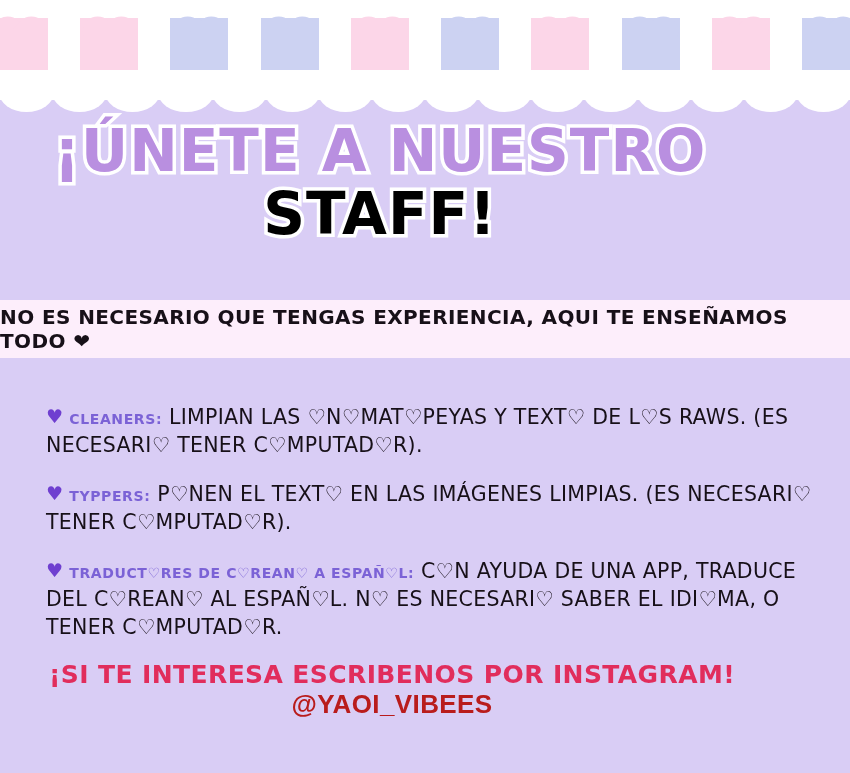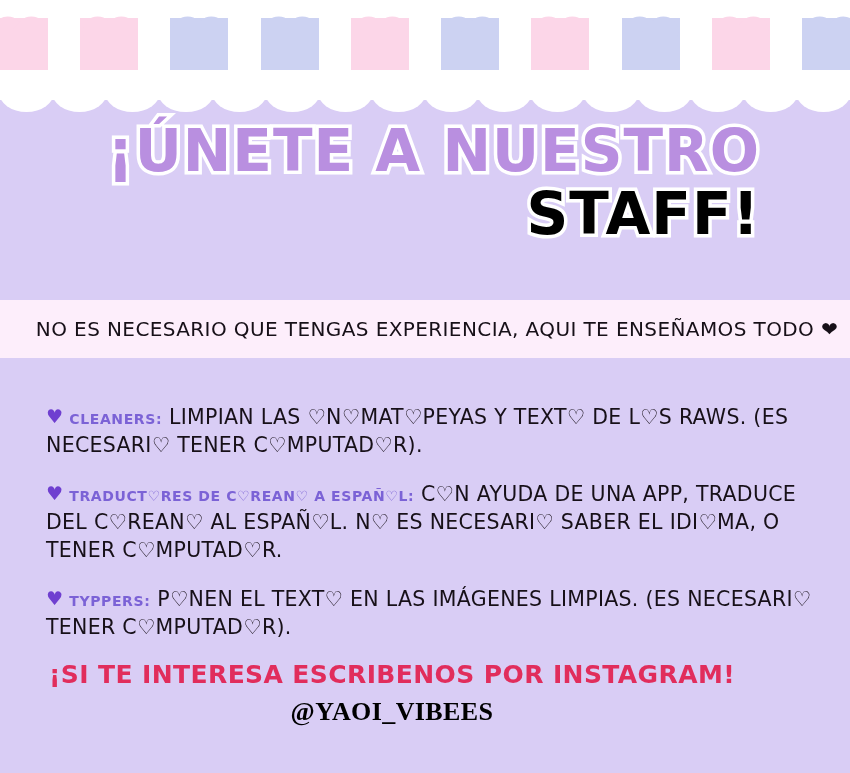--- a/index.html
+++ b/index.html
@@ -85,21 +85,21 @@
     border-radius: 0 0 50% 50%;
     margin: 0 -1px;
   }
 
   
   .title-zone {
     position: absolute;
     top: 120px;
     left: 0;
     width: 760px;
-    text-align: right;
+    text-align: center;
     z-index: 5;
   }
   .title-line {
     font-family: "DejaVu Sans", sans-serif;
     font-weight: bold;
     font-size: 58px;
     letter-spacing: 1px;
     line-height: 1.08;
     -webkit-text-stroke: 7px #ffffff;
     paint-order: stroke fill;
@@ -116,26 +116,25 @@
     width: 850px;
     height: 58px;
     background: #fdeefb;
     display: flex;
     align-items: center;
     justify-content: center;
     z-index: 5;
   }
   .subtitle-text {
     font-family: "DejaVu Sans", sans-serif;
-    font-weight: normal;
+    font-weight: bold;
     font-size: 20px;
     color: #171018;
     letter-spacing: 0.4px;
     text-transform: uppercase;
-    padding-left: 24px;
   }
 
   
   .body-zone {
     position: absolute;
     top: 382px;
     left: 46px;
     width: 768px;
     z-index: 5;
   }
@@ -176,26 +175,26 @@
   }
   .footer-line1 {
     font-family: "DejaVu Sans", sans-serif;
     font-weight: bold;
     font-size: 25px;
     color: #e12d5c;
     letter-spacing: 0.4px;
     text-transform: uppercase;
   }
   .footer-line2 {
-    font-family: Liberation Serif, serif;
+    font-family: Liberation Sans, sans-serif;
     font-weight: bold;
     font-size: 26px;
-    color: #000000;
+    color: #b91c1c;
     letter-spacing: 0.4px;
-    margin-top: 8px;
+    margin-top: 0;
     text-transform: uppercase;
   }
 </style>
 </head>
 <body>
 
 <div class="poster">
 
   <div class="top-band"></div>
 
@@ -241,29 +240,29 @@
   </div>
 
   <div class="body-zone">
 
     <p class="entry">
       <span class="bullet-heart">♥</span><span class="role">CLEANERS:</span>
       <span class="desc">LIMPIAN LAS ♡N♡MAT♡PEYAS Y TEXT♡ DE L♡S RAWS. (ES NECESARI♡ TENER C♡MPUTAD♡R).</span>
     </p>
 
     <p class="entry">
+      <span class="bullet-heart">♥</span><span class="role">TYPPERS:</span>
+      <span class="desc">P♡NEN EL TEXT♡ EN LAS IMÁGENES LIMPIAS. (ES NECESARI♡ TENER C♡MPUTAD♡R).</span>
+    </p>
+
+    <p class="entry">
       <span class="bullet-heart">♥</span><span class="role">TRADUCT♡RES DE C♡REAN♡ A ESPAÑ♡L:</span>
       <span class="desc">C♡N AYUDA DE UNA APP, TRADUCE DEL C♡REAN♡ AL ESPAÑ♡L. N♡ ES NECESARI♡ SABER EL IDI♡MA, O TENER C♡MPUTAD♡R.</span>
     </p>
 
-    <p class="entry">
-      <span class="bullet-heart">♥</span><span class="role">TYPPERS:</span>
-      <span class="desc">P♡NEN EL TEXT♡ EN LAS IMÁGENES LIMPIAS. (ES NECESARI♡ TENER C♡MPUTAD♡R).</span>
-    </p>
-
   </div>
 
   <div class="footer">
     <div class="footer-line1">¡SI TE INTERESA ESCRIBENOS POR INSTAGRAM!</div>
     <div class="footer-line2">@YAOI_VIBEES</div>
   </div>
 
 </div>
 
 </body></html>

